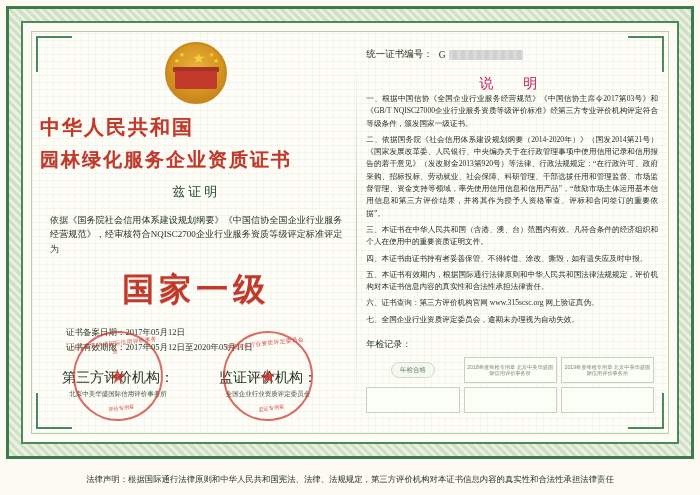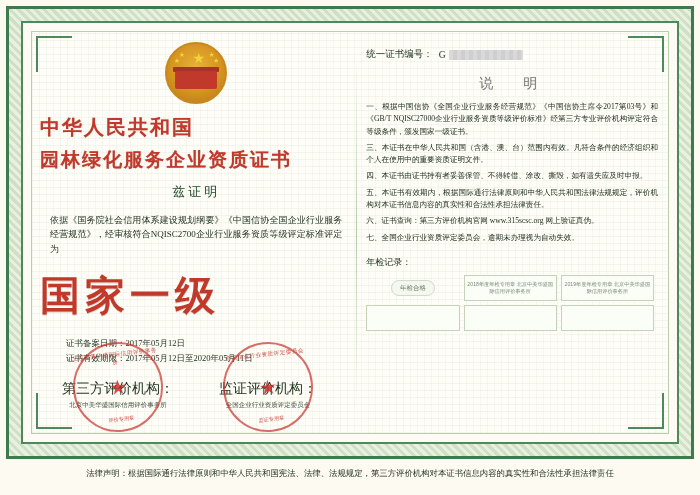--- a/index.html
+++ b/index.html
@@ -168,22 +168,22 @@
   .body-para {
     margin-top: 12px;
     font-size: 9px;
     line-height: 1.6;
     color: #20321f;
     text-align: justify;
     padding: 0 10px;
     font-family: "Liberation Serif", "DejaVu Serif", serif;
   }
   .grade {
-    text-align: left;
-    font-size: 40px;
+    text-align: center;
+    font-size: 32px;
     color: #c0392b;
     font-weight: bold;
     letter-spacing: 5px;
     margin-top: 12px;
     font-family: "Liberation Serif", "DejaVu Serif", serif;
     text-shadow: 0 1px 0 rgba(140,30,20,0.25);
   }
   .meta {
     margin-top: 13px;
     padding-left: 26px;
@@ -271,27 +271,27 @@
     width: 74px;
     height: 10px;
     background: repeating-linear-gradient(90deg,#d9d9d9 0 4px,#cfcfcf 4px 8px);
     vertical-align: middle;
     margin-left: 2px;
     border-radius: 1px;
   }
   .shuoming-title {
     text-align: center;
     font-size: 14px;
-    color: #737373;
+    color: #be185d;
     letter-spacing: 8px;
     margin-top: 14px;
     font-family: "Liberation Serif", "DejaVu Serif", serif;
   }
   .shuoming-list {
-    margin-top: 8px;
+    margin-top: 0;
     font-size: 7.6px;
     line-height: 1.62;
     color: #1b2b1b;
     text-align: justify;
     font-family: "Liberation Serif", "DejaVu Serif", serif;
   }
   .shuoming-list li {
     margin-bottom: 4px;
     list-style: none;
     text-indent: 0;
@@ -335,21 +335,21 @@
     border-radius: 9px;
     padding: 3px 8px;
     background: #f4f8ef;
     font-size: 6.5px;
     color: #6f7d6c;
   }
 
   
   .footer {
     position: absolute;
-    left: 0; right: 0; bottom: 16px;
+    left: 0; right: 0; bottom: 10px;
     text-align: center;
     font-size: 8.4px;
     color: #1d2f1d;
     font-family: "Liberation Serif", "DejaVu Serif", serif;
     padding: 0 10px;
     box-sizing: border-box;
   }
 </style>
 </head>
 <body>
@@ -421,20 +421,21 @@
             <div class="cert-no-row">
               <span>统一证书编号：</span>
               <span class="cert-no-value">G</span>
               <span class="cert-no-mask"></span>
             </div>
 
             <div class="shuoming-title">说　明</div>
 
             <div class="shuoming-list">
               <li>一、根据中国信协《全国企业行业服务经营规范》《中国信协主席令2017第03号》和《GB/T NQISC27000企业行业服务资质等级评价标准》经第三方专业评价机构评定符合等级条件，颁发国家一级证书。</li>
+              <li>二、依据国务院《社会信用体系建设规划纲要（2014-2020年）》（国发2014第21号）《国家发展改革委、人民银行、中央编办关于在行政管理事项中使用信用记录和信用报告的若干意见》（发改财金2013第920号）等法律、行政法规规定：“在行政许可、政府采购、招标投标、劳动就业、社会保障、科研管理、干部选拔任用和管理监督、市场监督管理、资金支持等领域，率先使用信用信息和信用产品”，“鼓励市场主体运用基本信用信息和第三方评价结果，并将其作为授予人资格审查、评标和合同签订的重要依据”。</li>
               <li>三、本证书在中华人民共和国（含港、澳、台）范围内有效。凡符合条件的经济组织和个人在使用中的重要资质证明文件。</li>
               <li>四、本证书由证书持有者妥善保管、不得转借、涂改、撕毁，如有遗失应及时申报。</li>
               <li>五、本证书有效期内，根据国际通行法律原则和中华人民共和国法律法规规定，评价机构对本证书信息内容的真实性和合法性承担法律责任。</li>
               <li>六、证书查询：第三方评价机构官网 www.315scsc.org 网上验证真伪。</li>
               <li>七、全国企业行业资质评定委员会，逾期未办理视为自动失效。</li>
             </div>
 
             <div class="annual-title">年检记录：</div>
             <div class="annual-grid">
               <div class="annual-cell first">

